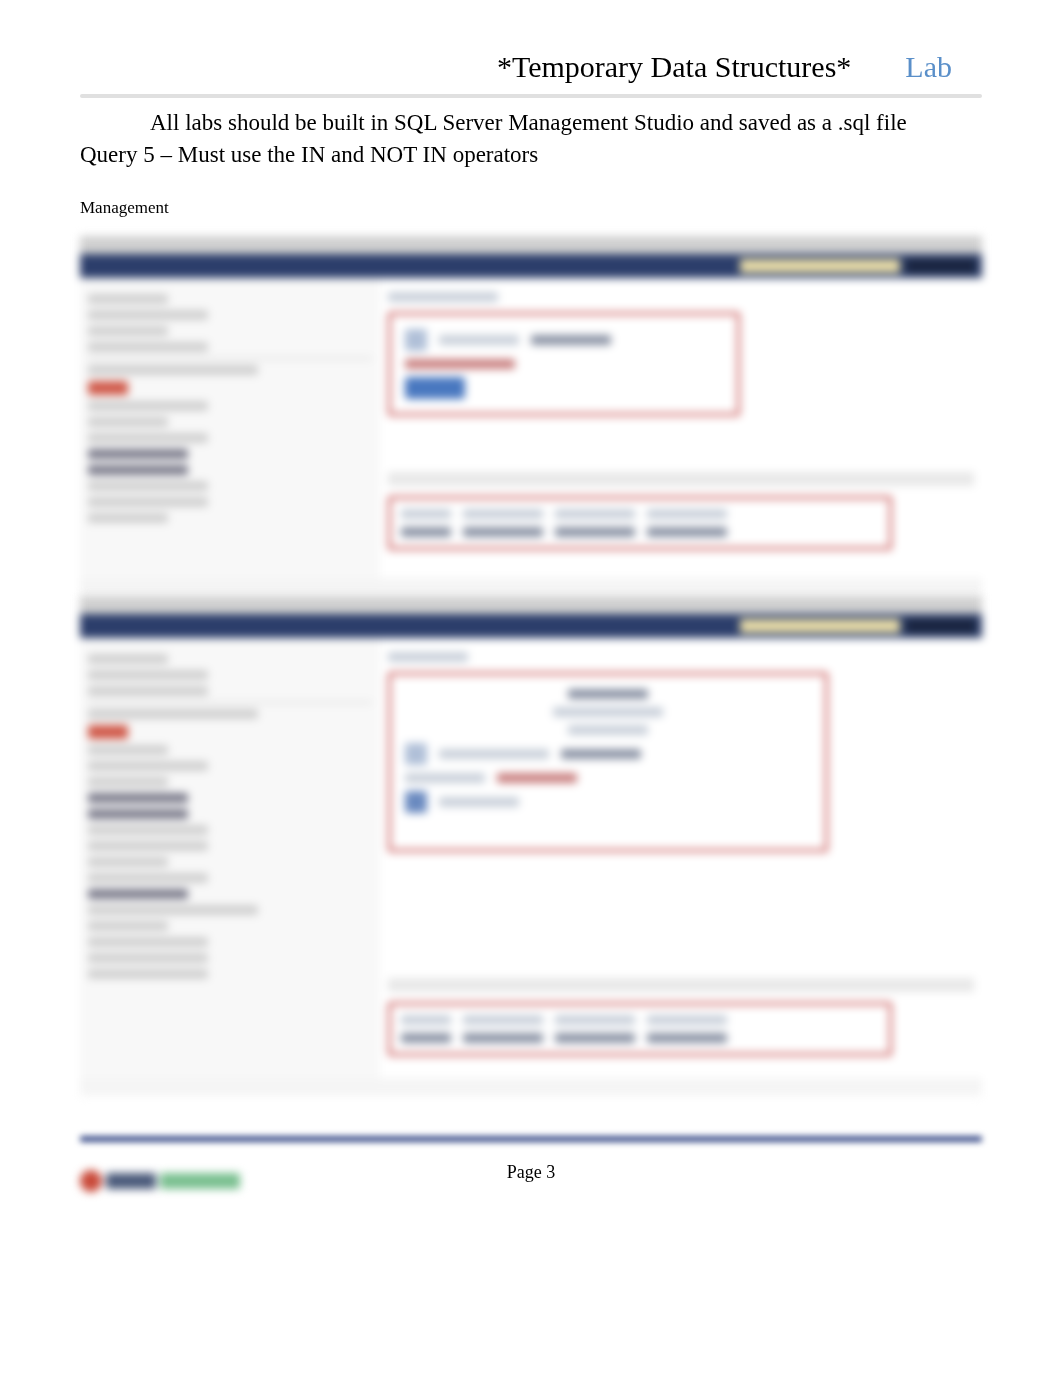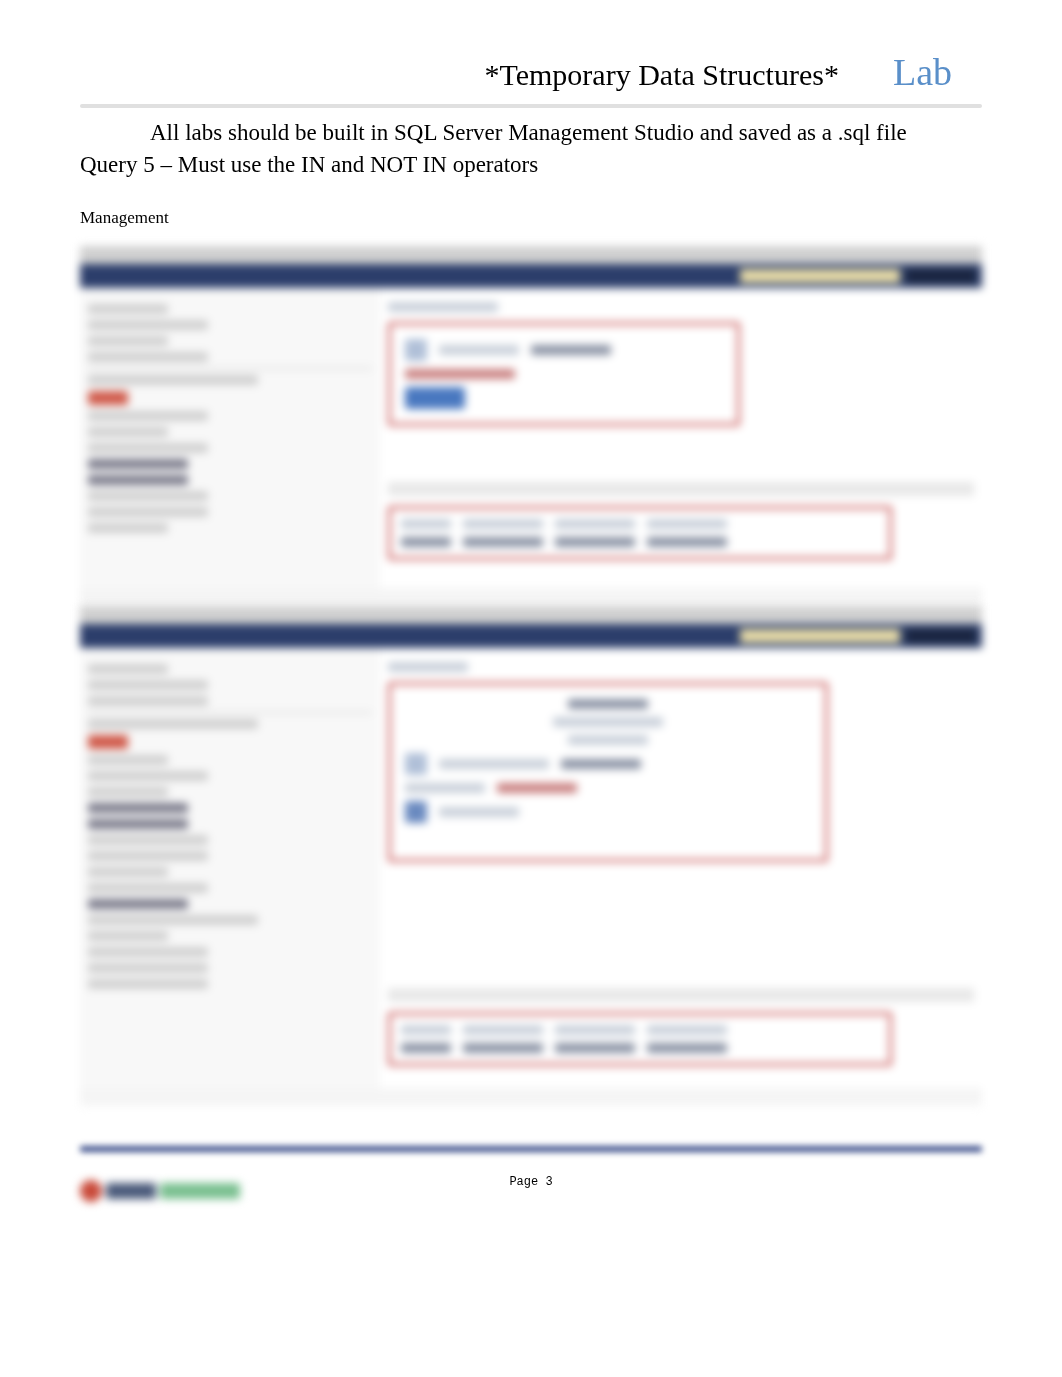--- a/index.html
+++ b/index.html
@@ -20,21 +20,21 @@
     align-items: baseline;
     margin-bottom: 10px;
     padding-right: 30px;
     gap: 24px;
   }
   .title-main {
     font-size: 30px;
     color: #000;
   }
   .title-lab {
-    font-size: 38px;
+    font-size: 30px;
     color: #5a8fc9;
     margin-left: 30px;
     font-family: Georgia, serif;
   }
   .header-underline {
     height: 4px;
     background: #e0e0e0;
     margin: 0 0 12px 0;
     border-radius: 2px;
   }
@@ -158,22 +158,21 @@
     filter: blur(3px);
   }
   .footer {
     display: flex;
     align-items: center;
     justify-content: center;
     position: relative;
     height: 40px;
   }
   .page-num {
-    font-size: 12px;
-    font-family: Liberation Mono, monospace;
+    font-size: 18px;
   }
   .logo {
     position: absolute;
     left: 0;
     bottom: 0;
     display: flex;
     align-items: center;
     gap: 4px;
     filter: blur(4px);
   }

